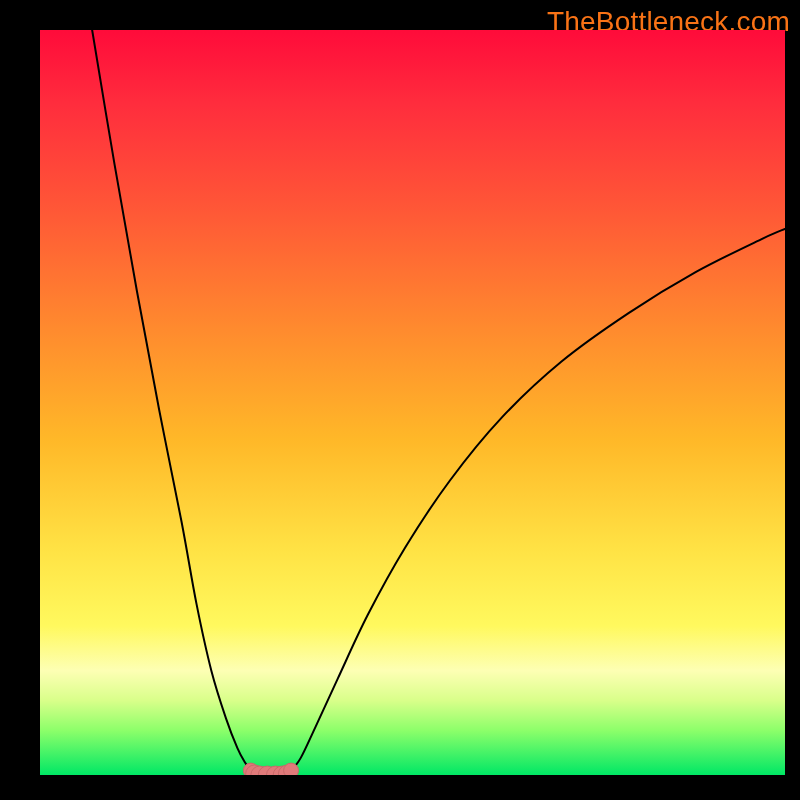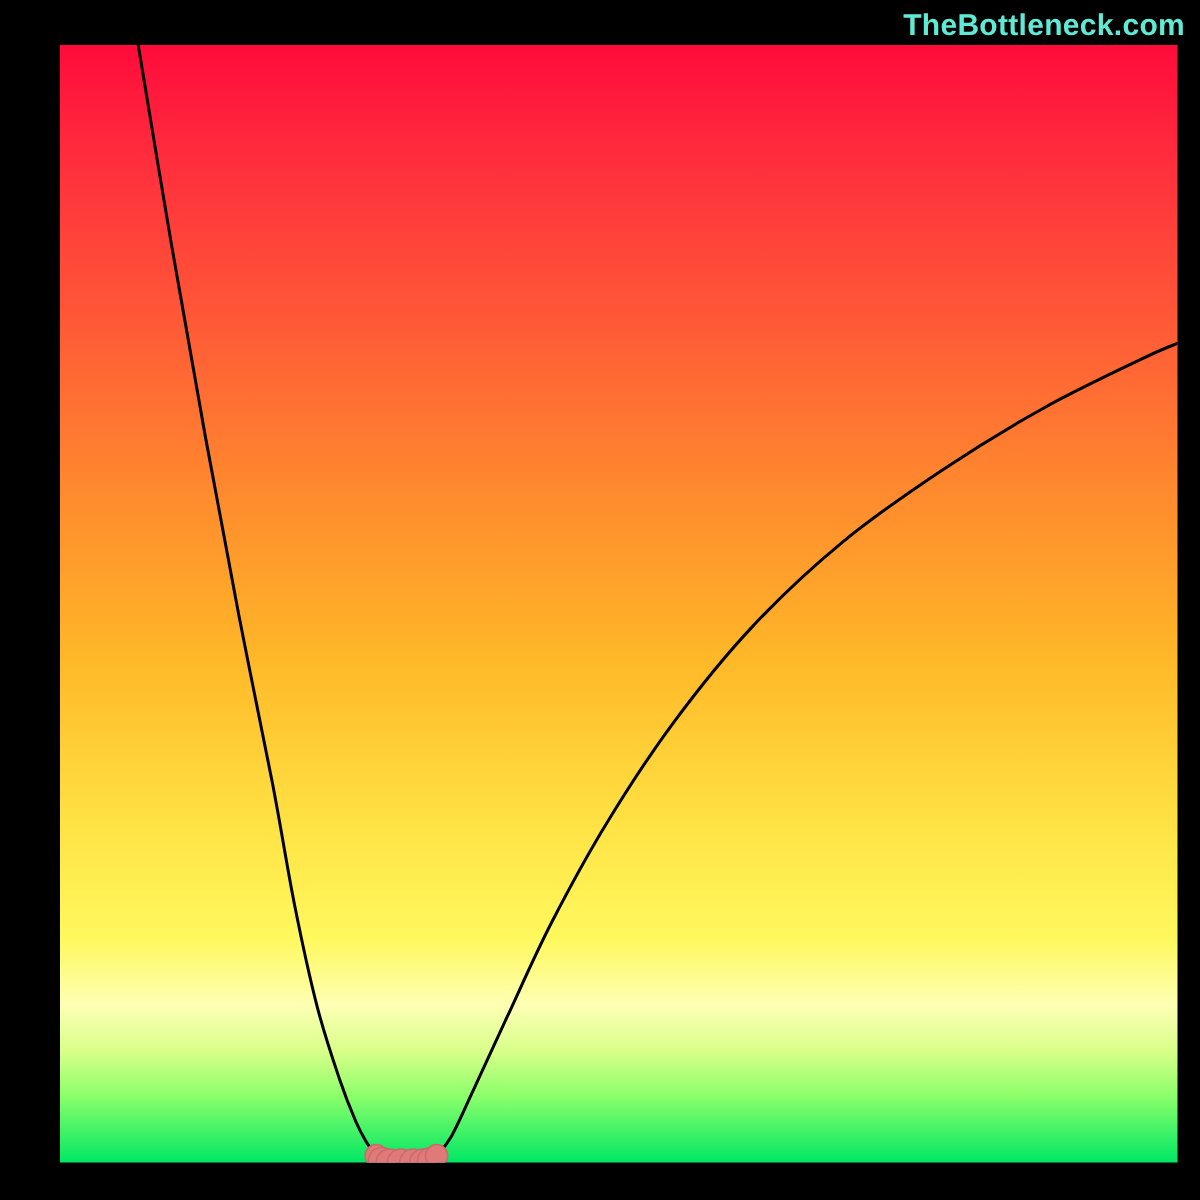--- a/index.html
+++ b/index.html
@@ -38,24 +38,24 @@
       #fdffb4 86%,
       #d9ff8a 90%,
       #8dff6a 94%,
       #00e765 100%
     );
   }
   .watermark {
     position: absolute;
     top: 6px;
     right: 10px;
-    color: #5eead4;
-    font-size: 20px;
+    color: #f97316;
+    font-size: 28px;
     letter-spacing: 0.2px;
-    font-weight: 700;
+    font-weight: 400;
     user-select: none;
   }
   svg.curve {
     position: absolute;
     left: 0;
     top: 0;
     width: 745px;
     height: 745px;
     pointer-events: none;
   }

